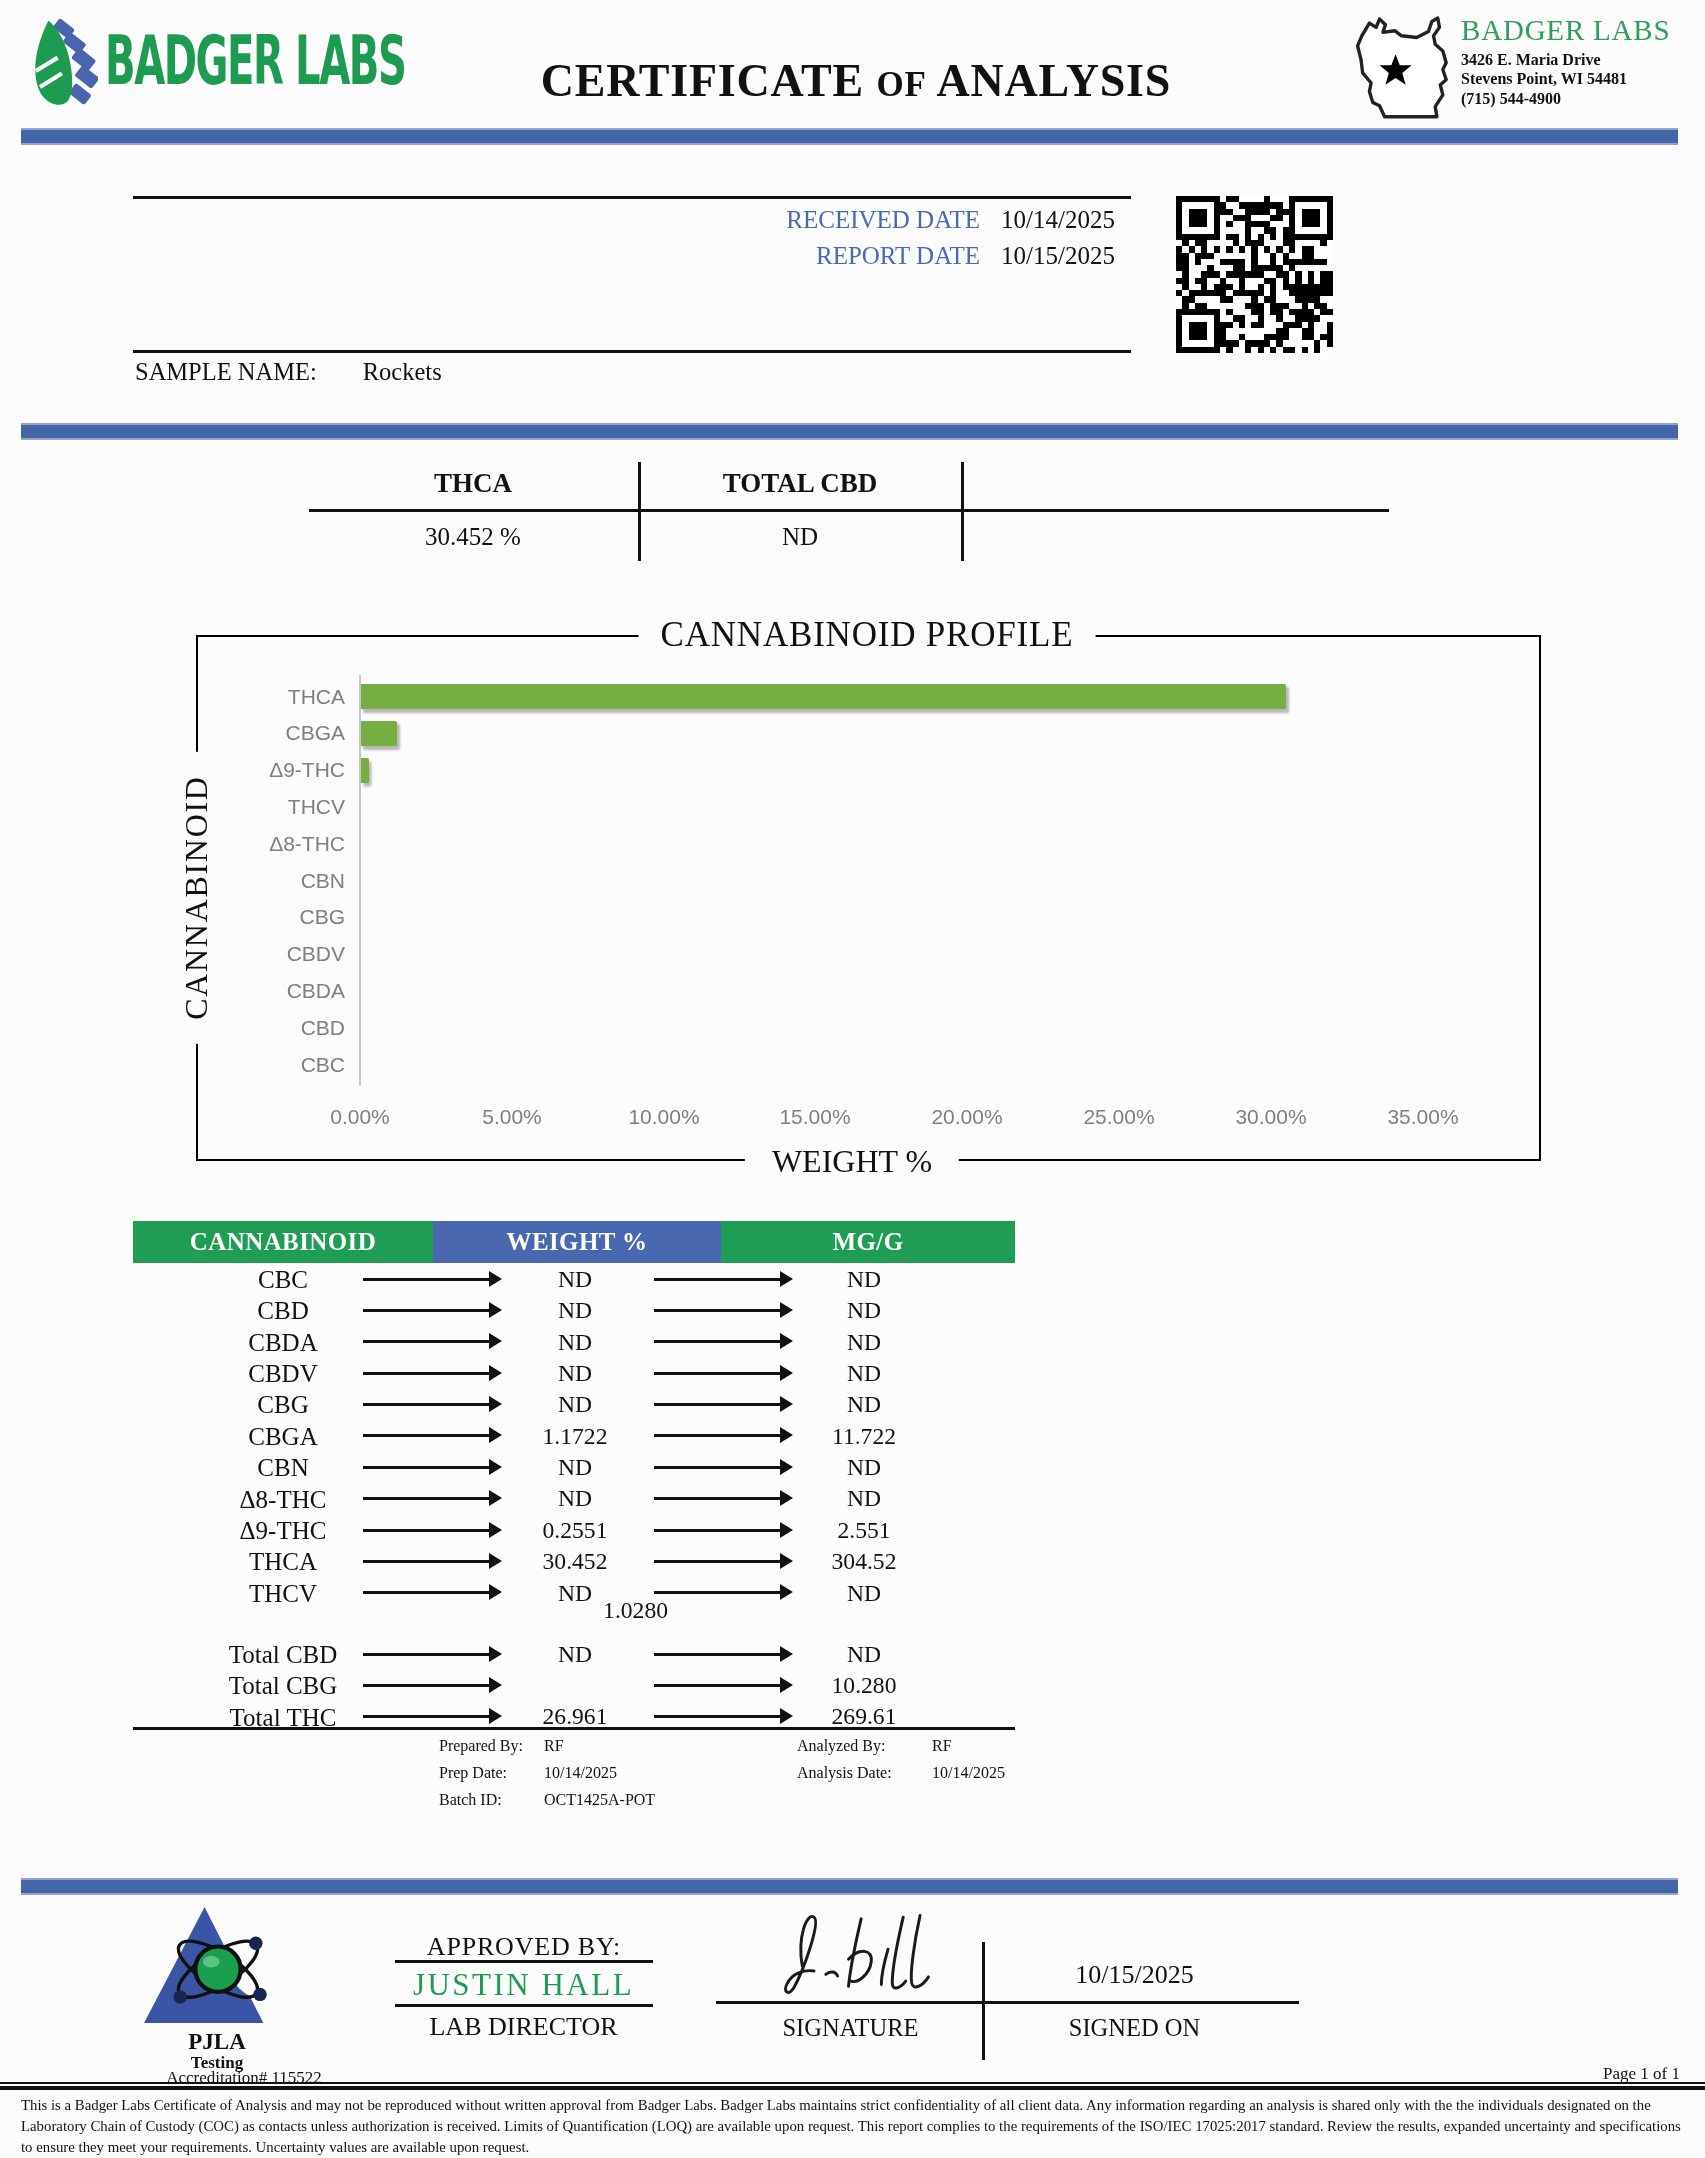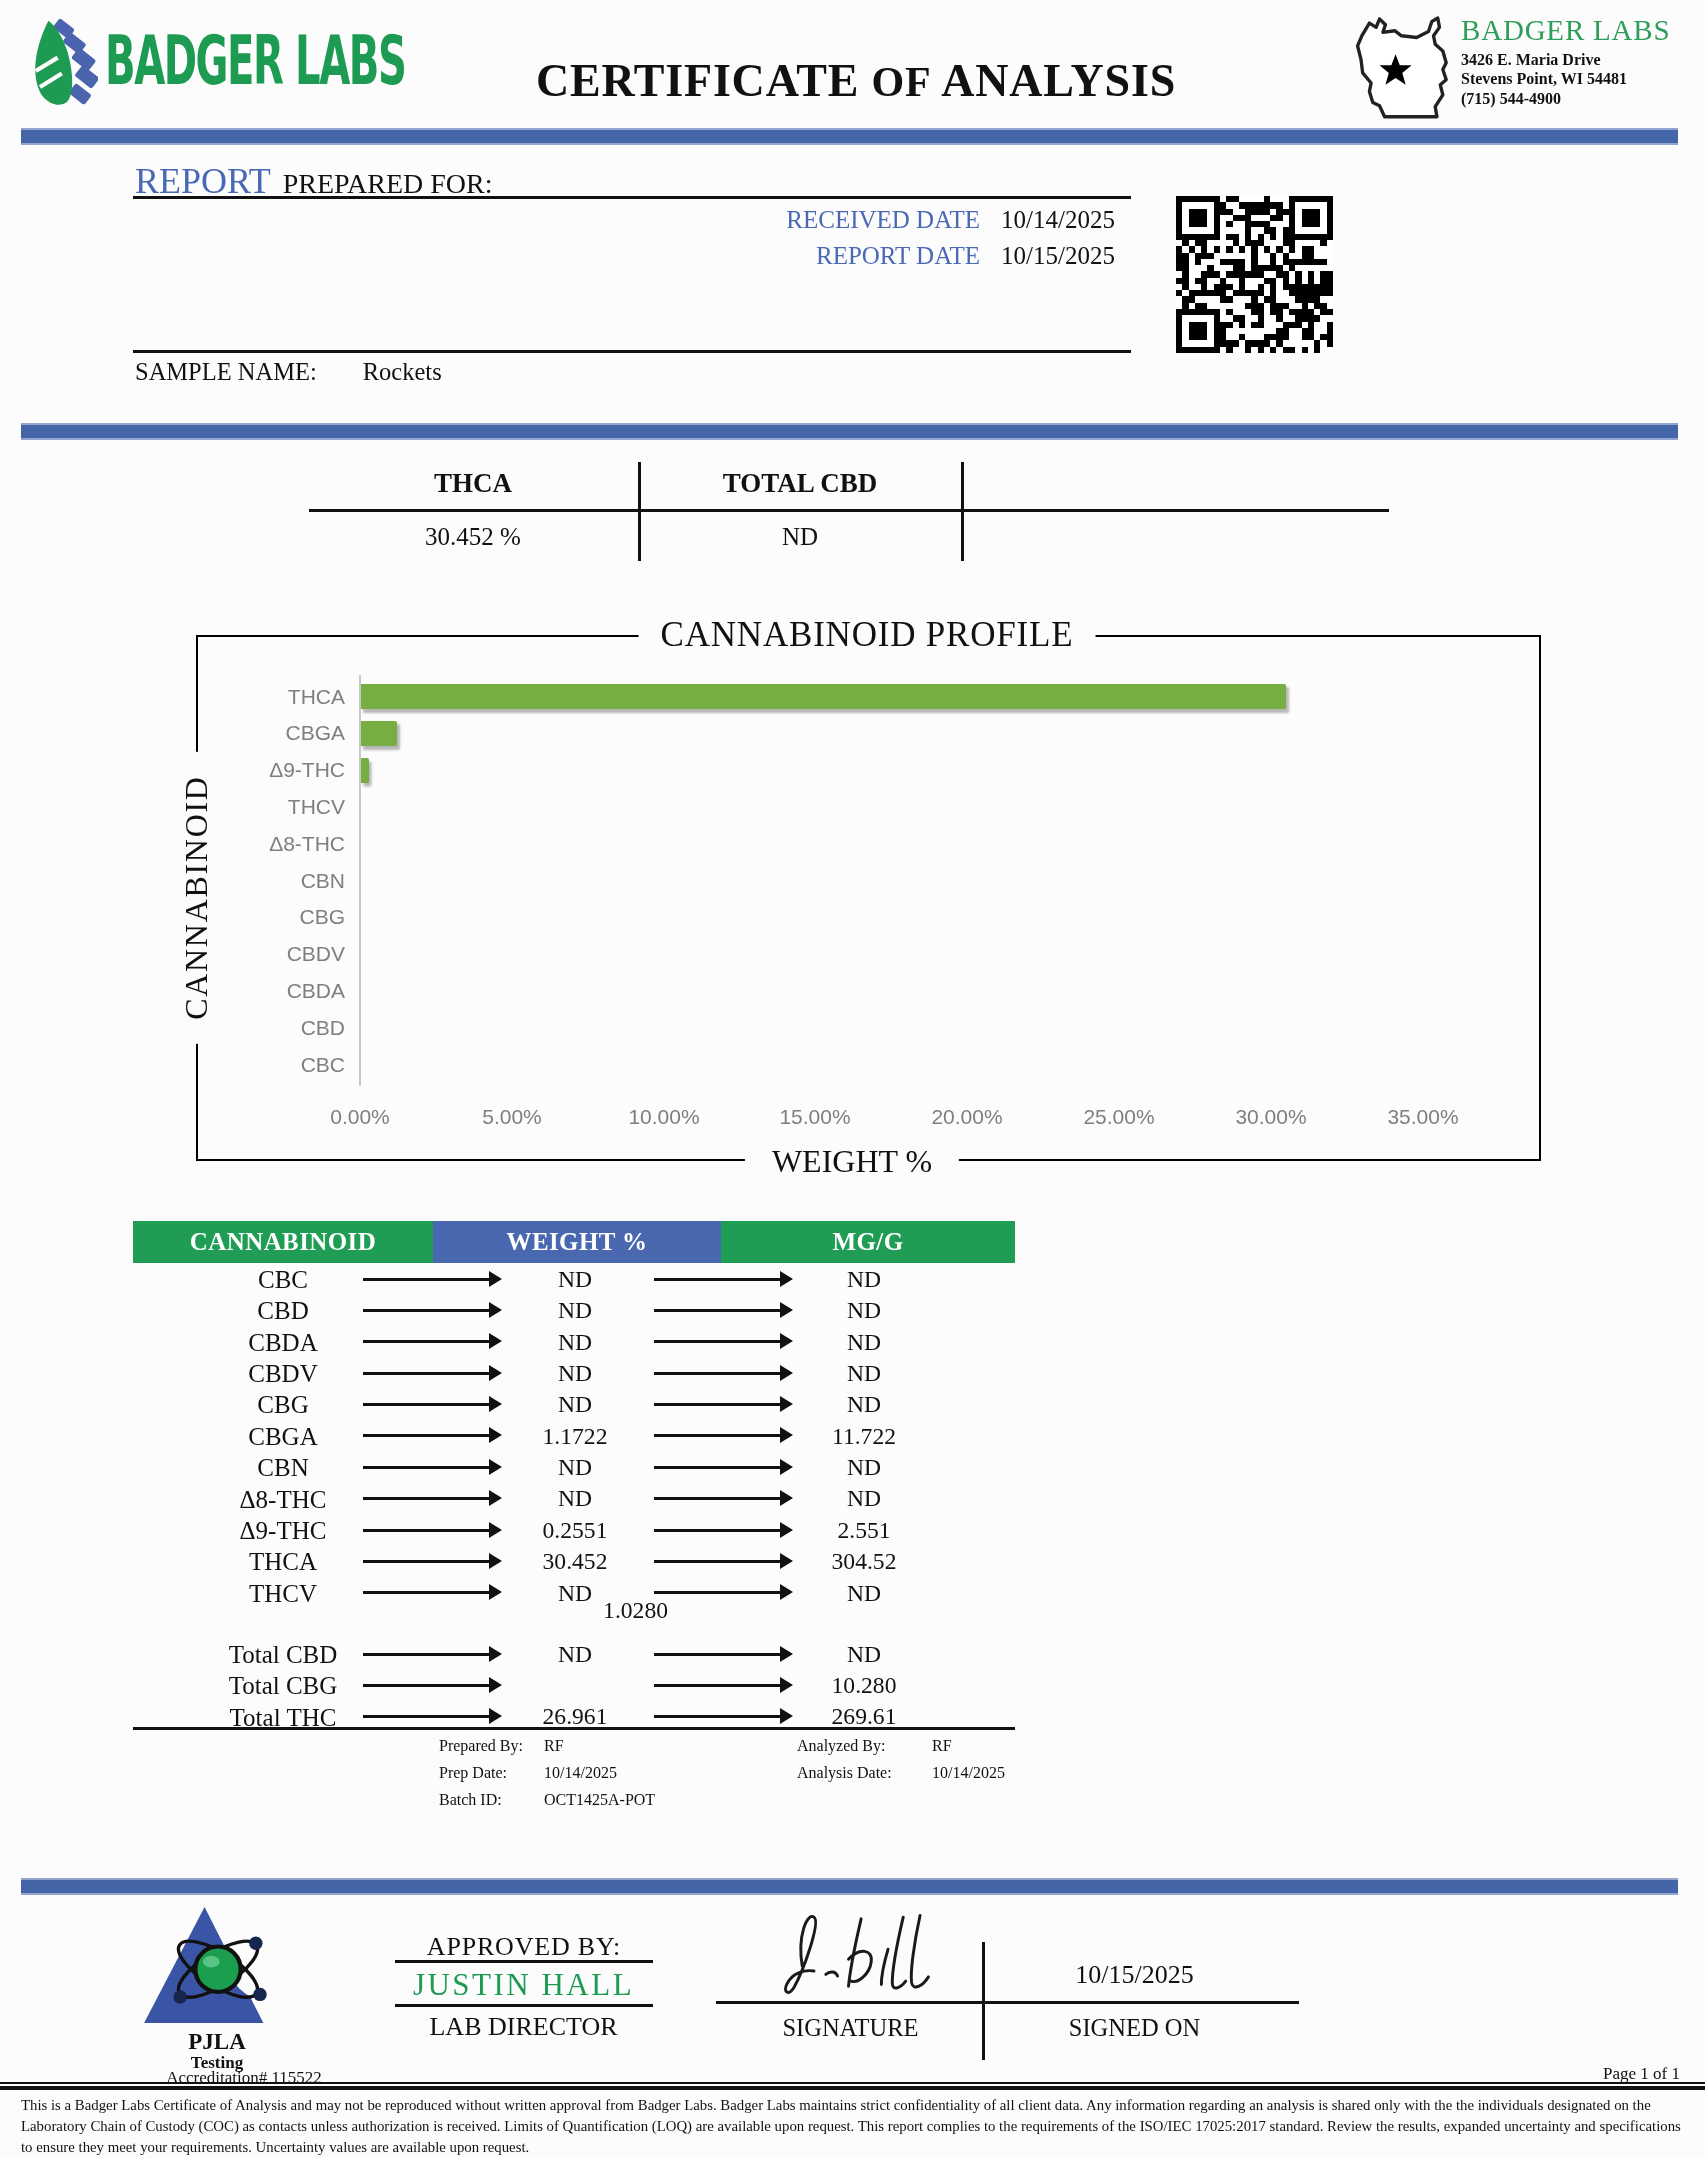--- a/index.html
+++ b/index.html
@@ -6,21 +6,21 @@
   .page { position:relative; width:1705px; height:2159px; background:#fcfcfc;
           font-family:"Liberation Serif", serif; color:#111; overflow:hidden; margin:0 auto; }
 
   
   .leaf-logo { position:absolute; left:29px; top:18.6px; }
   .logo-text { position:absolute; left:105px; top:25px; font-family:"DejaVu Sans",sans-serif;
                font-weight:bold; font-size:67px; line-height:73px; color:#1d9b52;
                transform:scaleX(0.60); transform-origin:left center; letter-spacing:-2.5px; white-space:nowrap; }
   .main-title { position:absolute; left:510px; top:54px; width:692px; text-align:center;
                 font-weight:bold; font-size:46px; letter-spacing:0.8px; white-space:nowrap; }
-  .main-title .of { font-size:42px;text-align:center; }
+  .main-title .of { font-size:35px;text-align:center; }
   .wi-map { position:absolute; left:1350px; top:6.7px; }
   .lab-block { position:absolute; left:1461px; top:13.5px; }
   .lab-name { font-size:29px; color:#2e9e5b; letter-spacing:0.8px; }
   .lab-addr { font-size:16px; line-height:19.4px; margin-top:3.4px; font-weight:bold; }
 
   .divider { position:absolute; left:21px; width:1657px; height:12.6px; background:#4565a9;
              border-top:2.5px solid #93a5cf; border-bottom:2.5px solid #93a5cf; }
   #divider1 { top:128px; } #divider2 { top:423px; } #divider3 { top:1878px; }
 
   
@@ -142,23 +142,20 @@
     <div class="lab-name">BADGER LABS</div>
     <div class="lab-addr">
       <div>3426 E. Maria Drive</div>
       <div>Stevens Point, WI 54481</div>
       <div>(715) 544-4900</div>
     </div>
   </div>
 
   <div class="divider" id="divider1"></div>
 
-  <div class="report-heading">
-    <span class="rh-blue">REPORT</span><span class="rh-black">PREPARED FOR:</span>
-  </div>
   <div class="rule" id="rule-top"></div>
 
 
   <div id="report-fields">
       <div class="rfield">
         <span class="lbl">RECEIVED DATE</span>
         <span class="val">10/14/2025</span>
       </div>
       <div class="rfield">
         <span class="lbl">REPORT DATE</span>

